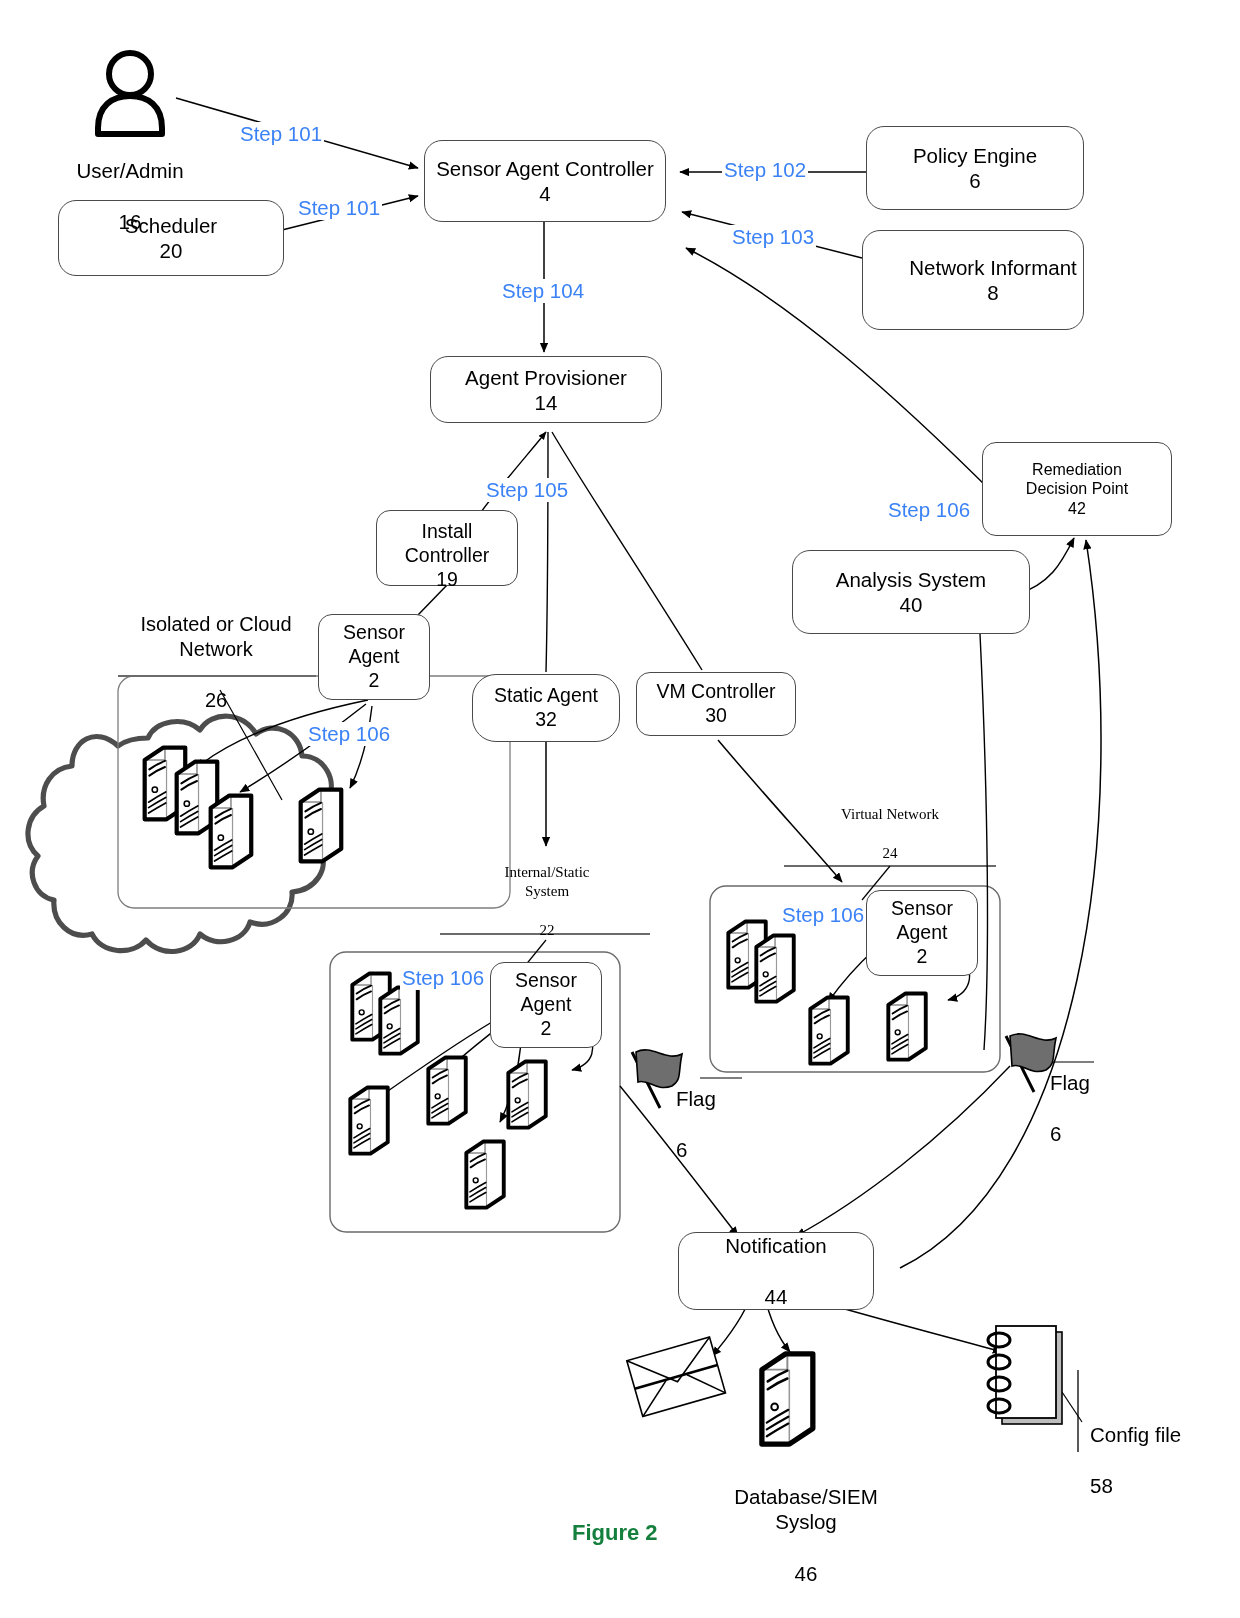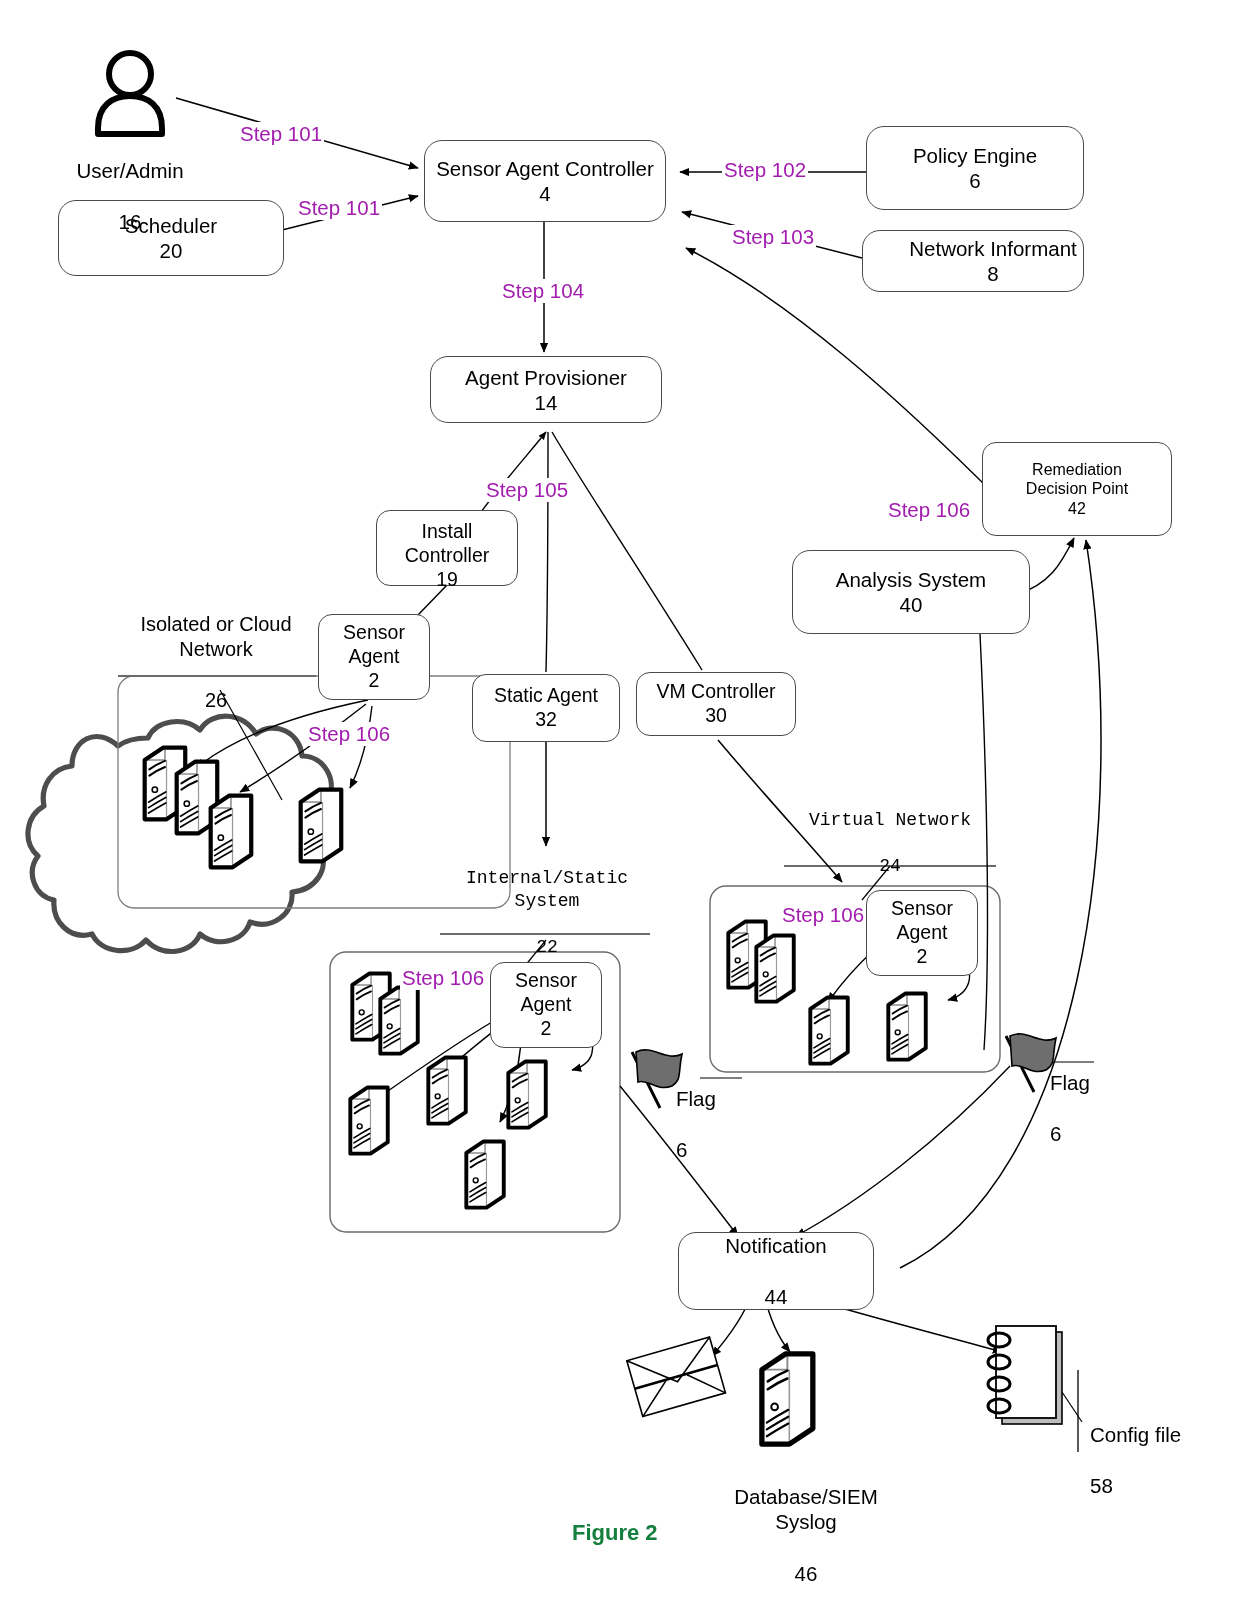--- a/index.html
+++ b/index.html
@@ -49,36 +49,36 @@
     text-align: center;
     font-size: 20.5px;
     line-height: 1.25;
     color: #000;
     z-index: 6;
     white-space: pre-line;
   }
   .step-label {
     position: absolute;
     font-size: 20.5px;
-    color: #a21caf;
+    color: #3b82f6;
     background: #ffffff;
     padding: 0 2px;
     white-space: nowrap;
     z-index: 7;
   }
   .net-label {
     position: absolute;
     text-align: center;
     font-size: 20px;
     line-height: 1.28;
     color: #000;
     z-index: 6;
     white-space: pre-line;
   }
-  .net-label.seg { font-family: Liberation Mono, monospace; font-size: 18px; }
+  .net-label.seg { font-family: Liberation Serif, serif; font-size: 15px; }
   .figure-caption {
     position: absolute;
     font-size: 22px;
     font-weight: bold;
     color: #15803d;
     z-index: 8;
   }
 </style>
 </head>
 <body>
@@ -291,37 +291,37 @@
   <div class="node-box" style="left:424px; top:140px; width:242px; height:82px;">
     <span>Sensor Agent Controller</span>
     <span class="ref">4</span>
   </div>
 
   <div class="node-box" style="left:866px; top:126px; width:218px; height:84px;">
     <span>Policy Engine</span>
     <span class="ref">6</span>
   </div>
 
-  <div class="node-box" style="left:862px; top:230px; width:222px; height:62px;padding-left:40px;">
+  <div class="node-box" style="left:862px; top:230px; width:222px; height:100px;padding-left:40px;">
     <span>Network Informant</span>
     <span class="ref">8</span>
   </div>
 
   <div class="node-box" style="left:430px; top:356px; width:232px; height:67px;">
     <span>Agent Provisioner</span>
     <span class="ref">14</span>
   </div>
 
   <div class="node-box" style="left:376px; top:510px; width:142px; height:76px; font-size:19.5px; border-radius:14px;">
     <span style="white-space:pre-line;margin-top:16px;">Install
 Controller</span>
     <span class="ref">19</span>
   </div>
 
-  <div class="node-box" style="left:472px; top:674px; width:148px; height:68px; font-size:19.5px; border-radius:14px;">
+  <div class="node-box" style="left:472px; top:674px; width:148px; height:68px; font-size:19.5px; border-radius:24px;">
     <span>Static Agent</span>
     <span class="ref">32</span>
   </div>
 
   <div class="node-box" style="left:636px; top:672px; width:160px; height:64px; font-size:19.5px; border-radius:14px;">
     <span>VM Controller</span>
     <span class="ref">30</span>
   </div>
 
   <div class="node-box" style="left:792px; top:550px; width:238px; height:84px;">

